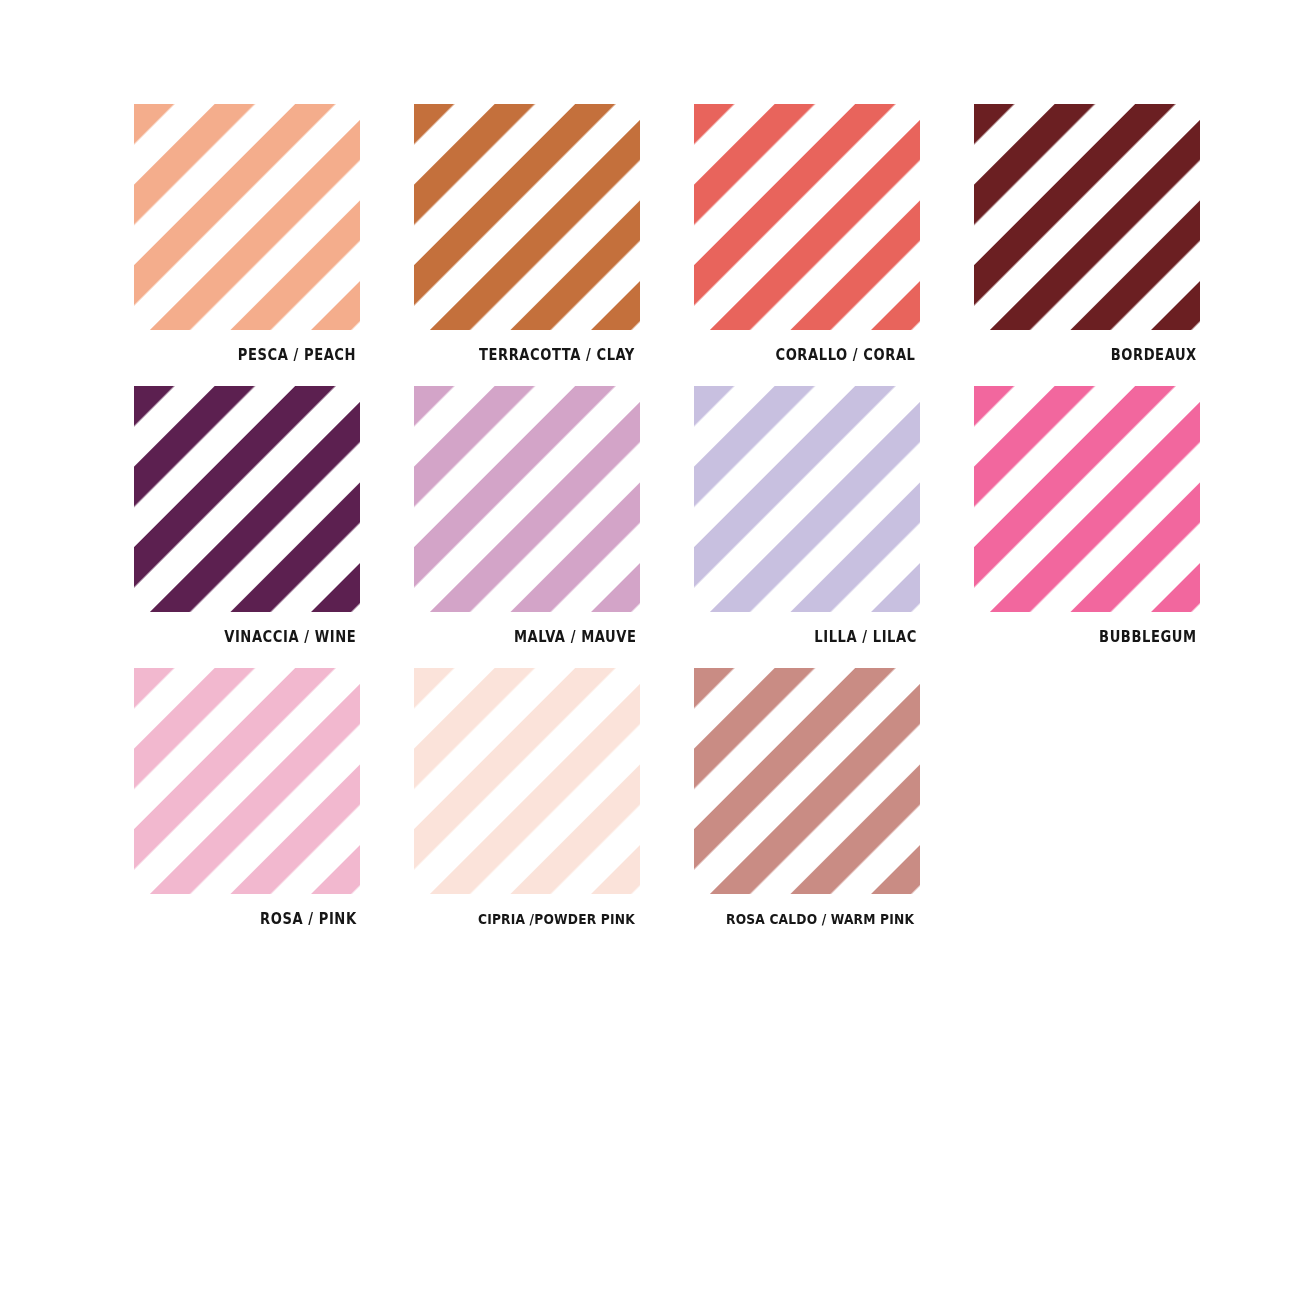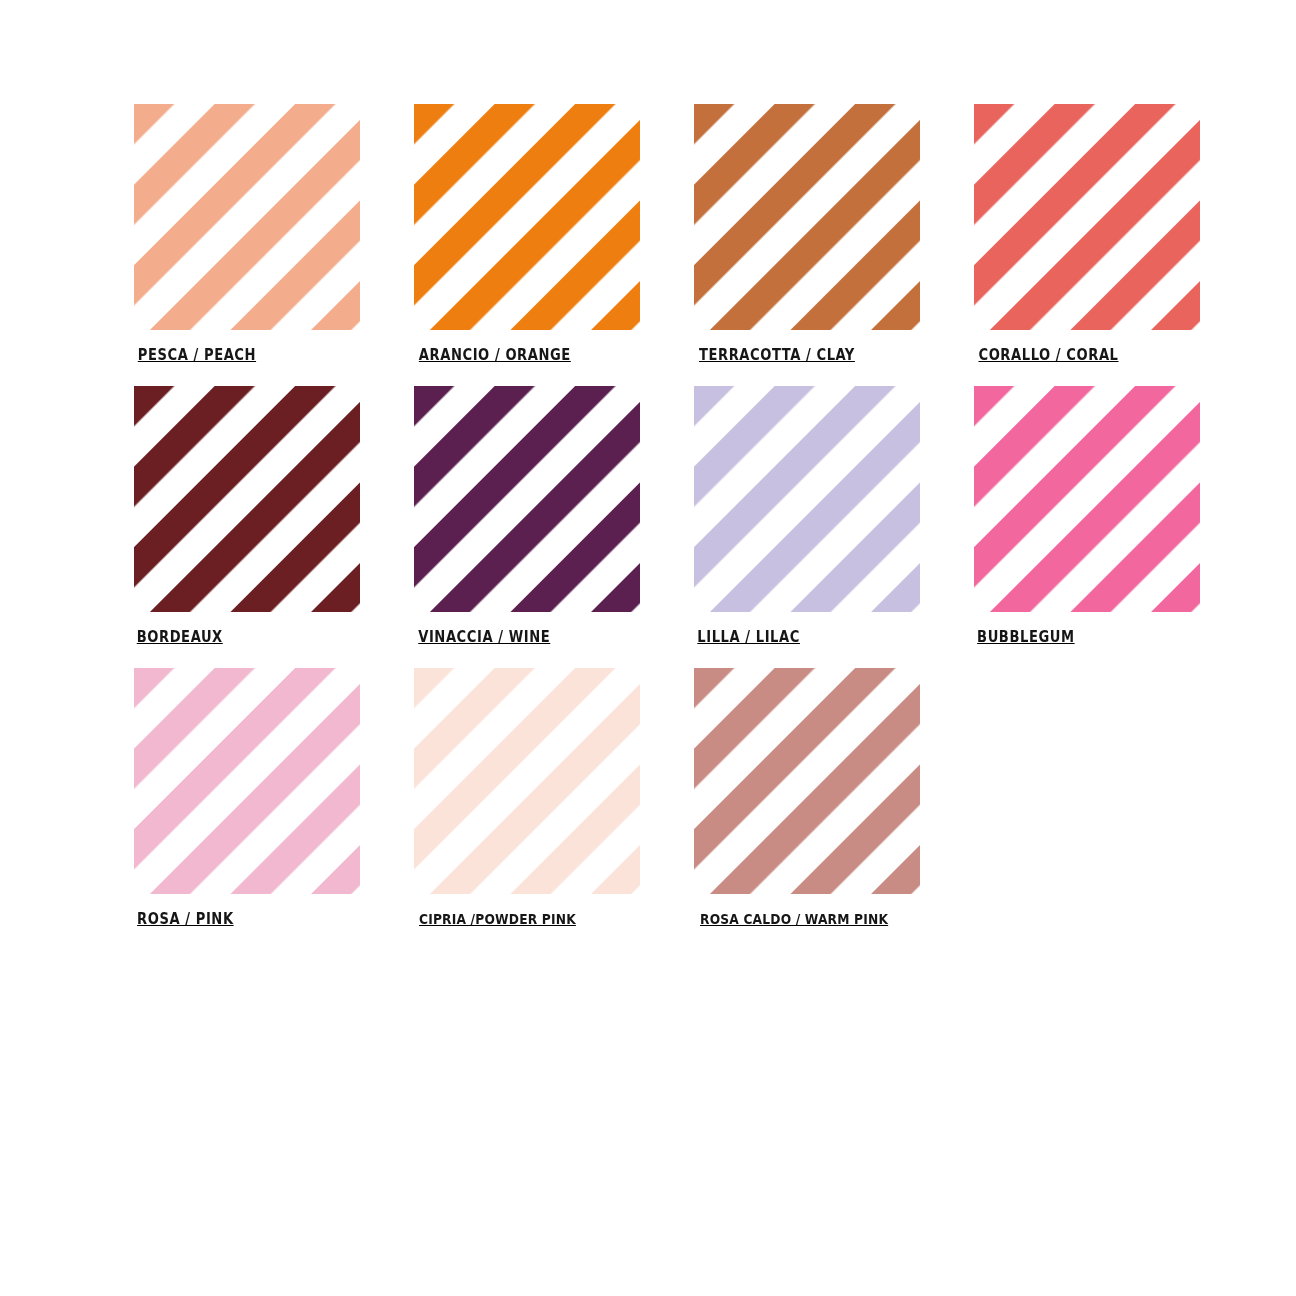--- a/index.html
+++ b/index.html
@@ -31,22 +31,21 @@
     grid-template-rows: repeat(4, 282px);
     column-gap: 54px;
     row-gap: 0px;
   }
 
   .swatch-cell {
     width: 226px;
     height: 282px;
     display: flex;
     flex-direction: column;
-    align-items: flex-start;
-    text-decoration: underline;
+    align-items: flex-end;
   }
 
   .swatch-chip {
     width: 226px;
     height: 226px;
     position: relative;
     overflow: hidden;
     background: #ffffff;
   }
 
@@ -94,34 +93,20 @@
             </defs>
             <rect x="0" y="0" width="226" height="226" fill="url(#stripe-pesca)"></rect>
           </svg>
         </div>
         <div class="swatch-label">PESCA / PEACH</div>
       </div>
       <div class="swatch-cell">
         <div class="swatch-chip">
           <svg class="stripes" width="226" height="226" viewBox="0 0 226 226">
             <defs>
-              <pattern id="stripe-arancio" width="57" height="57" patternUnits="userSpaceOnUse" patternTransform="rotate(-45)">
-                <rect x="0" y="0" width="57" height="57" fill="#ffffff"></rect>
-                <rect x="0" y="0" width="57" height="28.5" fill="#EF7E10"></rect>
-              </pattern>
-            </defs>
-            <rect x="0" y="0" width="226" height="226" fill="url(#stripe-arancio)"></rect>
-          </svg>
-        </div>
-        <div class="swatch-label">ARANCIO / ORANGE</div>
-      </div>
-      <div class="swatch-cell">
-        <div class="swatch-chip">
-          <svg class="stripes" width="226" height="226" viewBox="0 0 226 226">
-            <defs>
               <pattern id="stripe-terracotta" width="57" height="57" patternUnits="userSpaceOnUse" patternTransform="rotate(-45)">
                 <rect x="0" y="0" width="57" height="57" fill="#ffffff"></rect>
                 <rect x="0" y="0" width="57" height="28.5" fill="#C4703C"></rect>
               </pattern>
             </defs>
             <rect x="0" y="0" width="226" height="226" fill="url(#stripe-terracotta)"></rect>
           </svg>
         </div>
         <div class="swatch-label">TERRACOTTA / CLAY</div>
       </div>
@@ -159,20 +144,34 @@
             <defs>
               <pattern id="stripe-vinaccia" width="57" height="57" patternUnits="userSpaceOnUse" patternTransform="rotate(-45)">
                 <rect x="0" y="0" width="57" height="57" fill="#ffffff"></rect>
                 <rect x="0" y="0" width="57" height="28.5" fill="#5C2050"></rect>
               </pattern>
             </defs>
             <rect x="0" y="0" width="226" height="226" fill="url(#stripe-vinaccia)"></rect>
           </svg>
         </div>
         <div class="swatch-label">VINACCIA / WINE</div>
+      </div>
+      <div class="swatch-cell">
+        <div class="swatch-chip">
+          <svg class="stripes" width="226" height="226" viewBox="0 0 226 226">
+            <defs>
+              <pattern id="stripe-malva" width="57" height="57" patternUnits="userSpaceOnUse" patternTransform="rotate(-45)">
+                <rect x="0" y="0" width="57" height="57" fill="#ffffff"></rect>
+                <rect x="0" y="0" width="57" height="28.5" fill="#D3A4C8"></rect>
+              </pattern>
+            </defs>
+            <rect x="0" y="0" width="226" height="226" fill="url(#stripe-malva)"></rect>
+          </svg>
+        </div>
+        <div class="swatch-label">MALVA / MAUVE</div>
       </div>
       <div class="swatch-cell">
         <div class="swatch-chip">
           <svg class="stripes" width="226" height="226" viewBox="0 0 226 226">
             <defs>
               <pattern id="stripe-lilla" width="57" height="57" patternUnits="userSpaceOnUse" patternTransform="rotate(-45)">
                 <rect x="0" y="0" width="57" height="57" fill="#ffffff"></rect>
                 <rect x="0" y="0" width="57" height="28.5" fill="#C8C0E0"></rect>
               </pattern>
             </defs>

